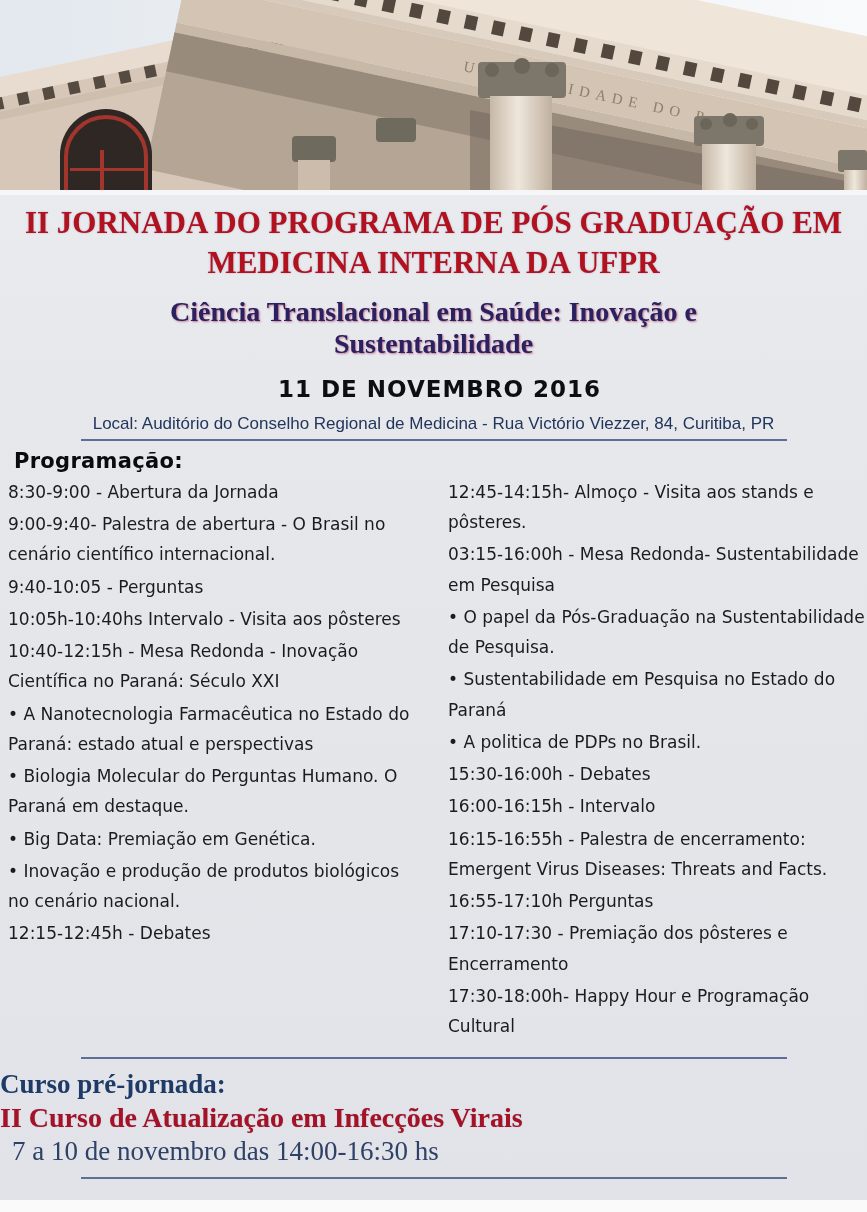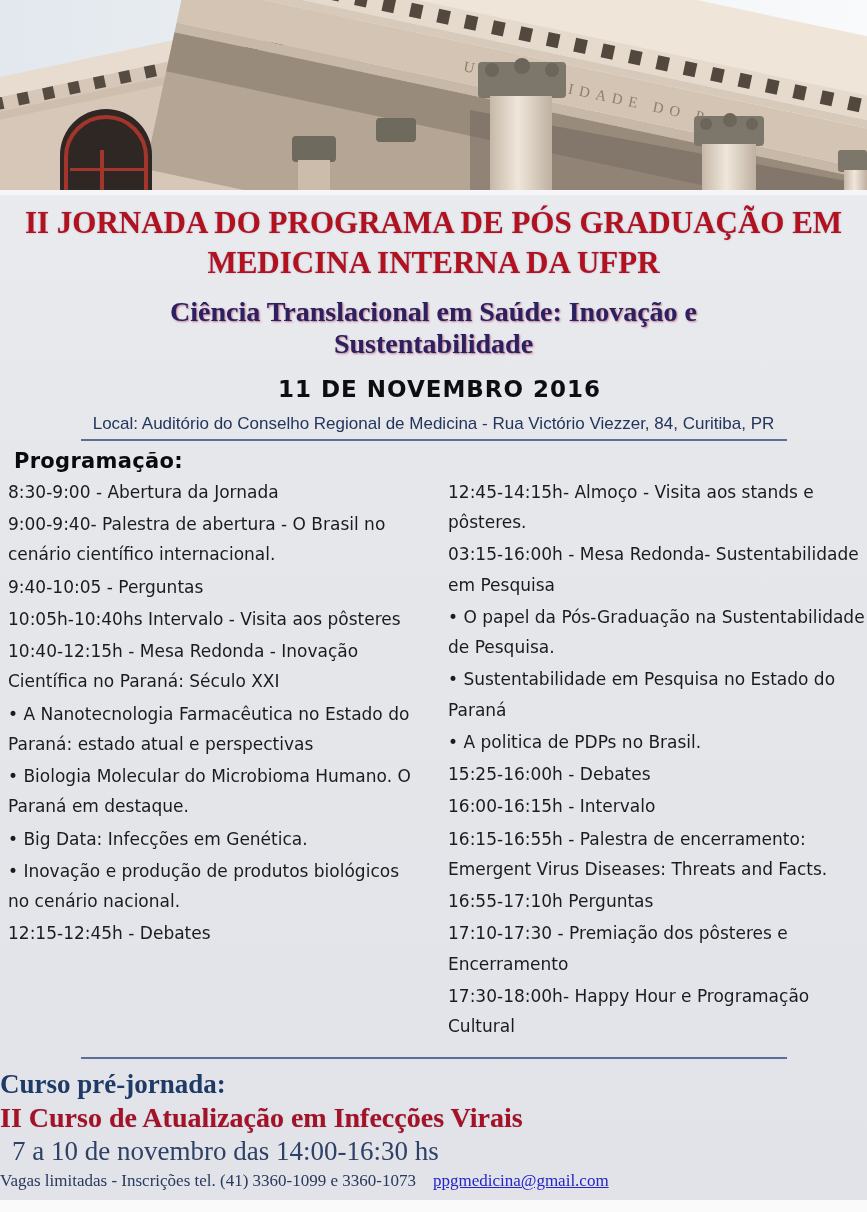--- a/index.html
+++ b/index.html
@@ -198,50 +198,45 @@
   <div class="program">
     <div class="program-label">Programação:</div>
     <div class="columns">
       <div class="col col-left">
         <p>8:30-9:00 - Abertura da Jornada</p>
         <p>9:00-9:40- Palestra de abertura - O Brasil no cenário científico internacional.</p>
         <p>9:40-10:05 -  Perguntas</p>
         <p>10:05h-10:40hs Intervalo - Visita aos pôsteres</p>
         <p>10:40-12:15h -  Mesa Redonda - Inovação Científica no Paraná: Século XXI</p>
         <p>• A Nanotecnologia Farmacêutica no Estado do Paraná: estado atual e perspectivas</p>
-        <p>• Biologia Molecular do Microbioma Humano. O Paraná em destaque.</p>
-        <p>• Big Data: Infecções em Genética.</p>
+        <p>• Biologia Molecular do Perguntas Humano. O Paraná em destaque.</p>
+        <p>• Big Data: Premiação em Genética.</p>
         <p>• Inovação e produção de produtos biológicos no cenário nacional.</p>
         <p>12:15-12:45h - Debates</p>
       </div>
       <div class="col col-right">
         <p>12:45-14:15h- Almoço - Visita aos stands e pôsteres.</p>
         <p>03:15-16:00h - Mesa Redonda- Sustentabilidade em Pesquisa</p>
         <p>• O papel da Pós-Graduação na Sustentabilidade de Pesquisa.</p>
         <p>• Sustentabilidade em Pesquisa no Estado do Paraná</p>
         <p>• A politica de PDPs no Brasil.</p>
-        <p>15:25-16:00h - Debates</p>
+        <p>15:30-16:00h - Debates</p>
         <p>16:00-16:15h - Intervalo</p>
         <p>16:15-16:55h -  Palestra de encerramento: Emergent Virus Diseases: Threats and Facts.</p>
         <p>16:55-17:10h Perguntas</p>
         <p>17:10-17:30 - Premiação dos pôsteres e Encerramento</p>
         <p>17:30-18:00h- Happy Hour e Programação Cultural</p>
       </div>
     </div>
   </div>
 
   <div class="divider" style="margin-top:14px;"></div>
 
   <div class="pre-course">
     <div class="pre-heading">Curso pré-jornada:</div>
     <div class="pre-title">II Curso de Atualização em Infecções Virais</div>
     <div class="pre-schedule">7 a 10 de novembro das 14:00-16:30 hs</div>
-    <div class="pre-info">
-      <span>Vagas limitadas - Inscrições tel. (41) 3360-1099  e 3360-1073</span>
-      <span>&nbsp;&nbsp;</span>
-      <span class="email-link">ppgmedicina@gmail.com</span>
-    </div>
   </div>
 
   <div class="divider" style="margin-top:10px;"></div>
 
   <div class="bottom-strip"></div>
 </div>
 
 </body></html>

